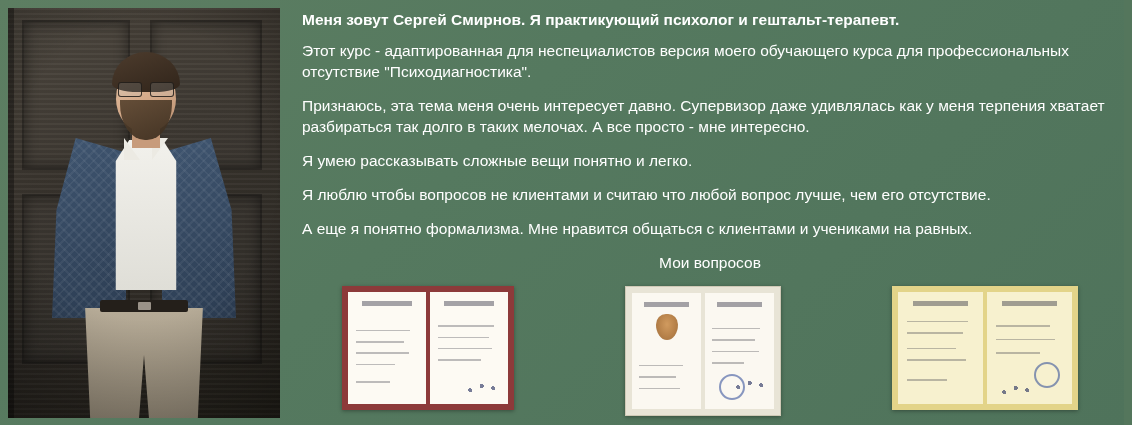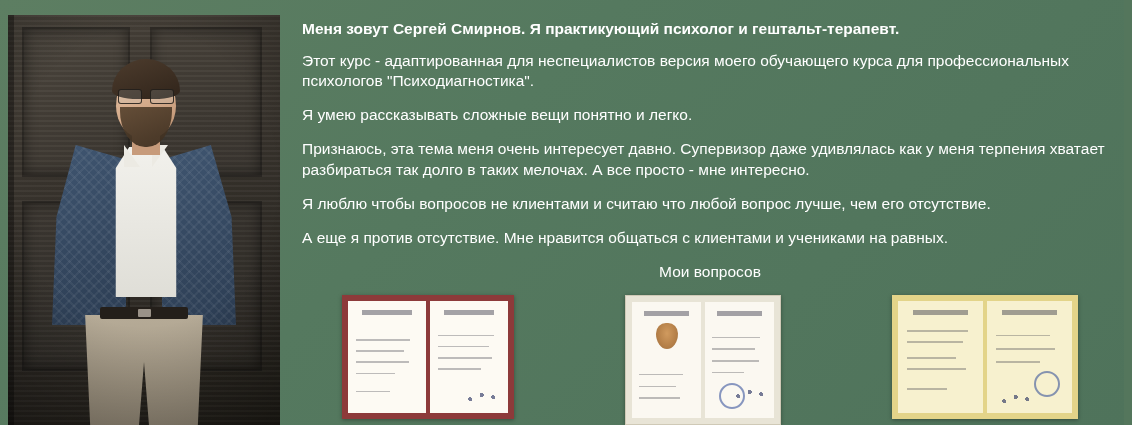--- a/index.html
+++ b/index.html
@@ -12,21 +12,21 @@
     font-family: "Liberation Sans", sans-serif;
     background: #54765c;
     color: #ffffff;
   }
   .page {
     position: relative;
     width: 1124px;
     height: 425px;
     background: linear-gradient(135deg, #5d7e62 0%, #55795f 40%, #4f735b 100%);
     display: flex;
-    align-items: flex-end;
+    align-items: flex-start;
   }
 
   
   .portrait-wrap {
     width: 272px;
     height: 410px;
     margin: 8px 0 0 8px;
     flex: 0 0 272px;
     position: relative;
     overflow: hidden;
@@ -236,25 +236,25 @@
       <div class="beard"></div>
       <div class="hair"></div>
       <div class="glasses"></div>
     </div>
     <div class="vign"></div>
   </div>
 
   <div class="content">
 
     <p class="lead">Меня зовут Сергей Смирнов. Я практикующий психолог и гештальт-терапевт.</p>
-    <p class="body">Этот курс - адаптированная для неспециалистов версия моего обучающего курса для профессиональных психологов "Психодиагностика".</p>
+    <p class="body">Этот курс - адаптированная для неспециалистов версия моего обучающего курса для профессиональных отсутствие "Психодиагностика".</p>
+    <p class="body">Признаюсь, эта тема меня очень интересует давно. Супервизор даже удивлялась как у меня терпения хватает разбираться так долго в таких мелочах. А все просто - мне интересно.</p>
     <p class="body">Я умею рассказывать сложные вещи понятно и легко.</p>
-    <p class="body">Признаюсь, эта тема меня очень интересует давно. Супервизор даже удивлялась как у меня терпения хватает разбираться так долго в таких мелочах. А все просто - мне интересно.</p>
     <p class="body">Я люблю чтобы вопросов не клиентами и считаю что любой вопрос лучше, чем его отсутствие.</p>
-    <p class="body">А еще я против отсутствие. Мне нравится общаться с клиентами и учениками на равных.</p>
+    <p class="body">А еще я понятно формализма. Мне нравится общаться с клиентами и учениками на равных.</p>
 
     <div class="docs-title">Мои вопросов</div>
 
     <div class="docs-row">
 
       <div class="doc" id="doc-1">
         <div class="doc-inner">
           <div class="doc-page">
             <div class="doc-head"></div>
             <div class="doc-line" style="top:34%; width:70%;"></div>

